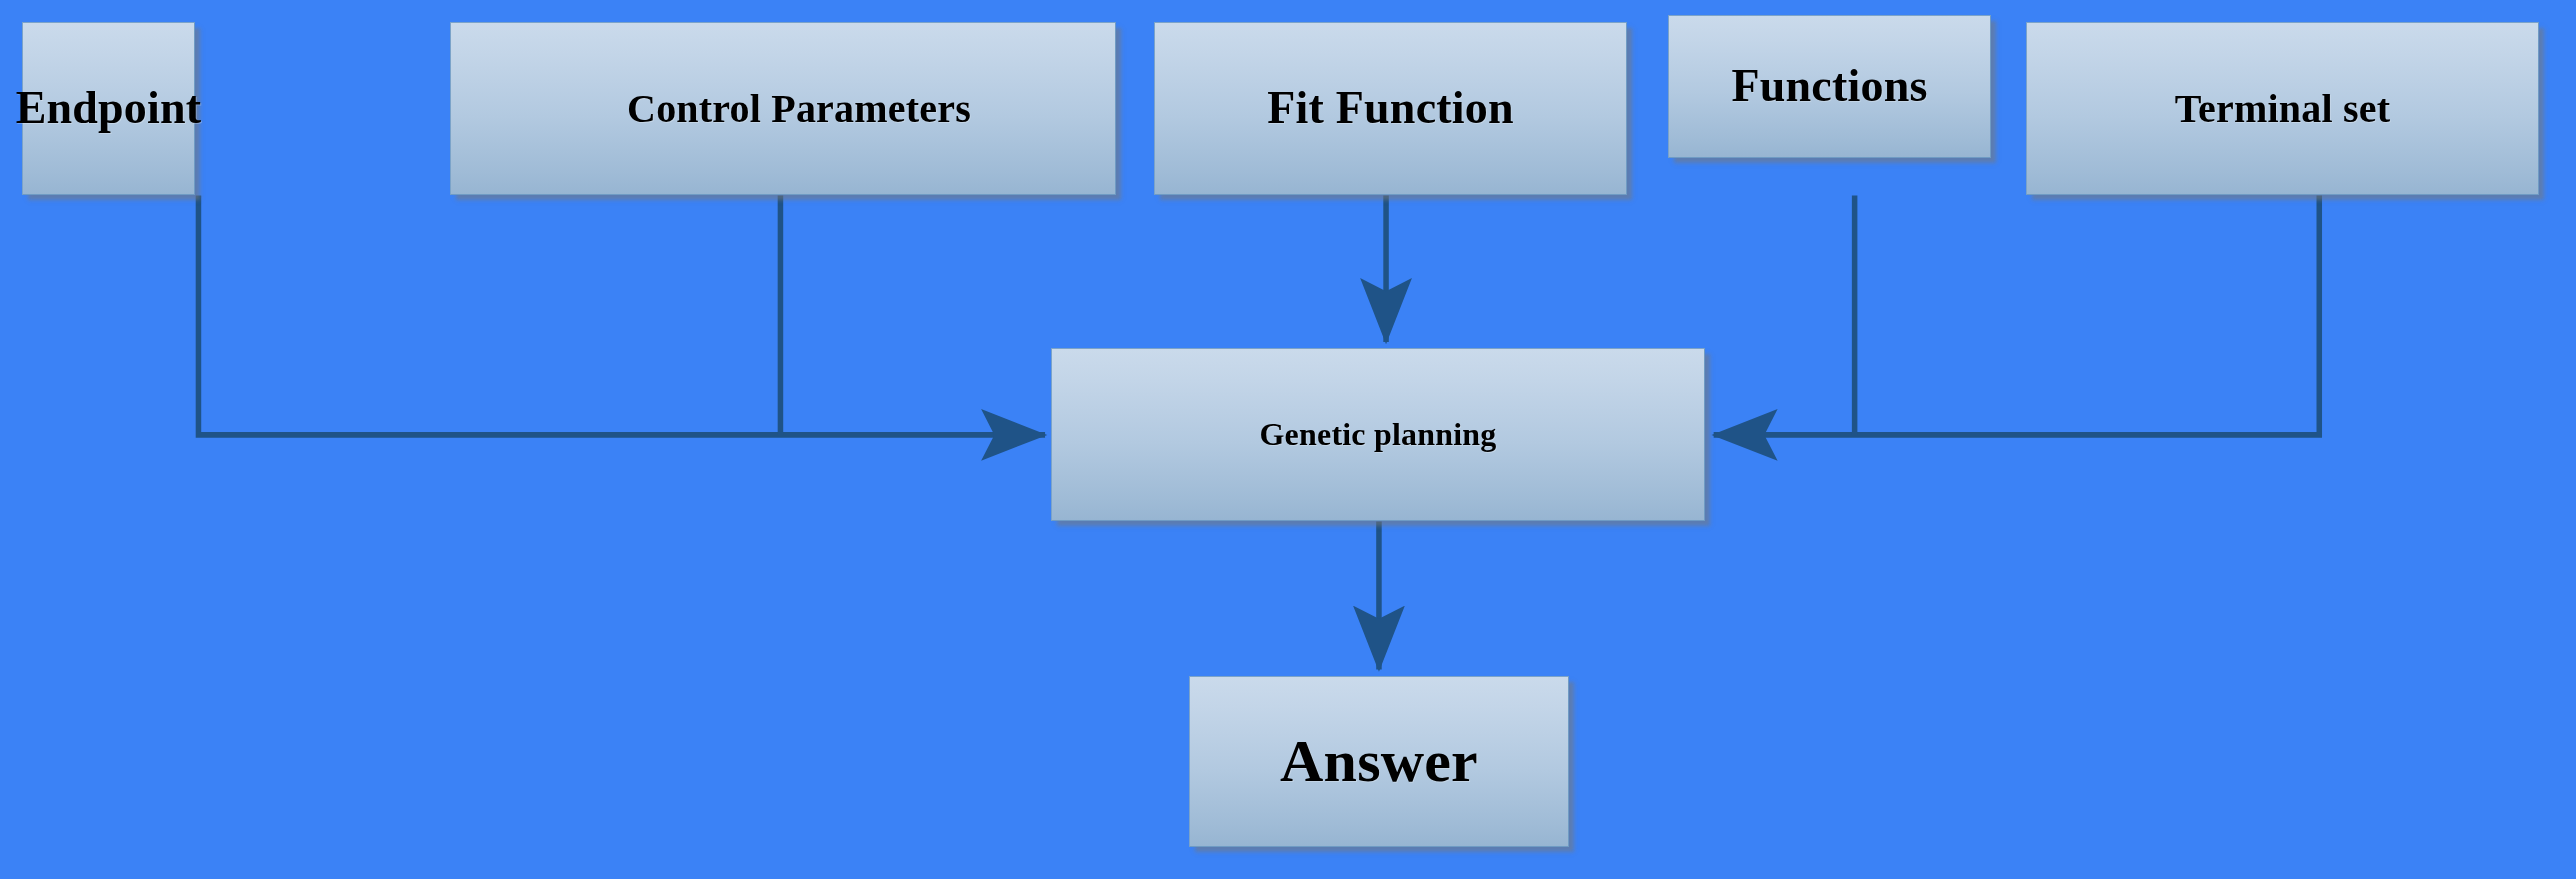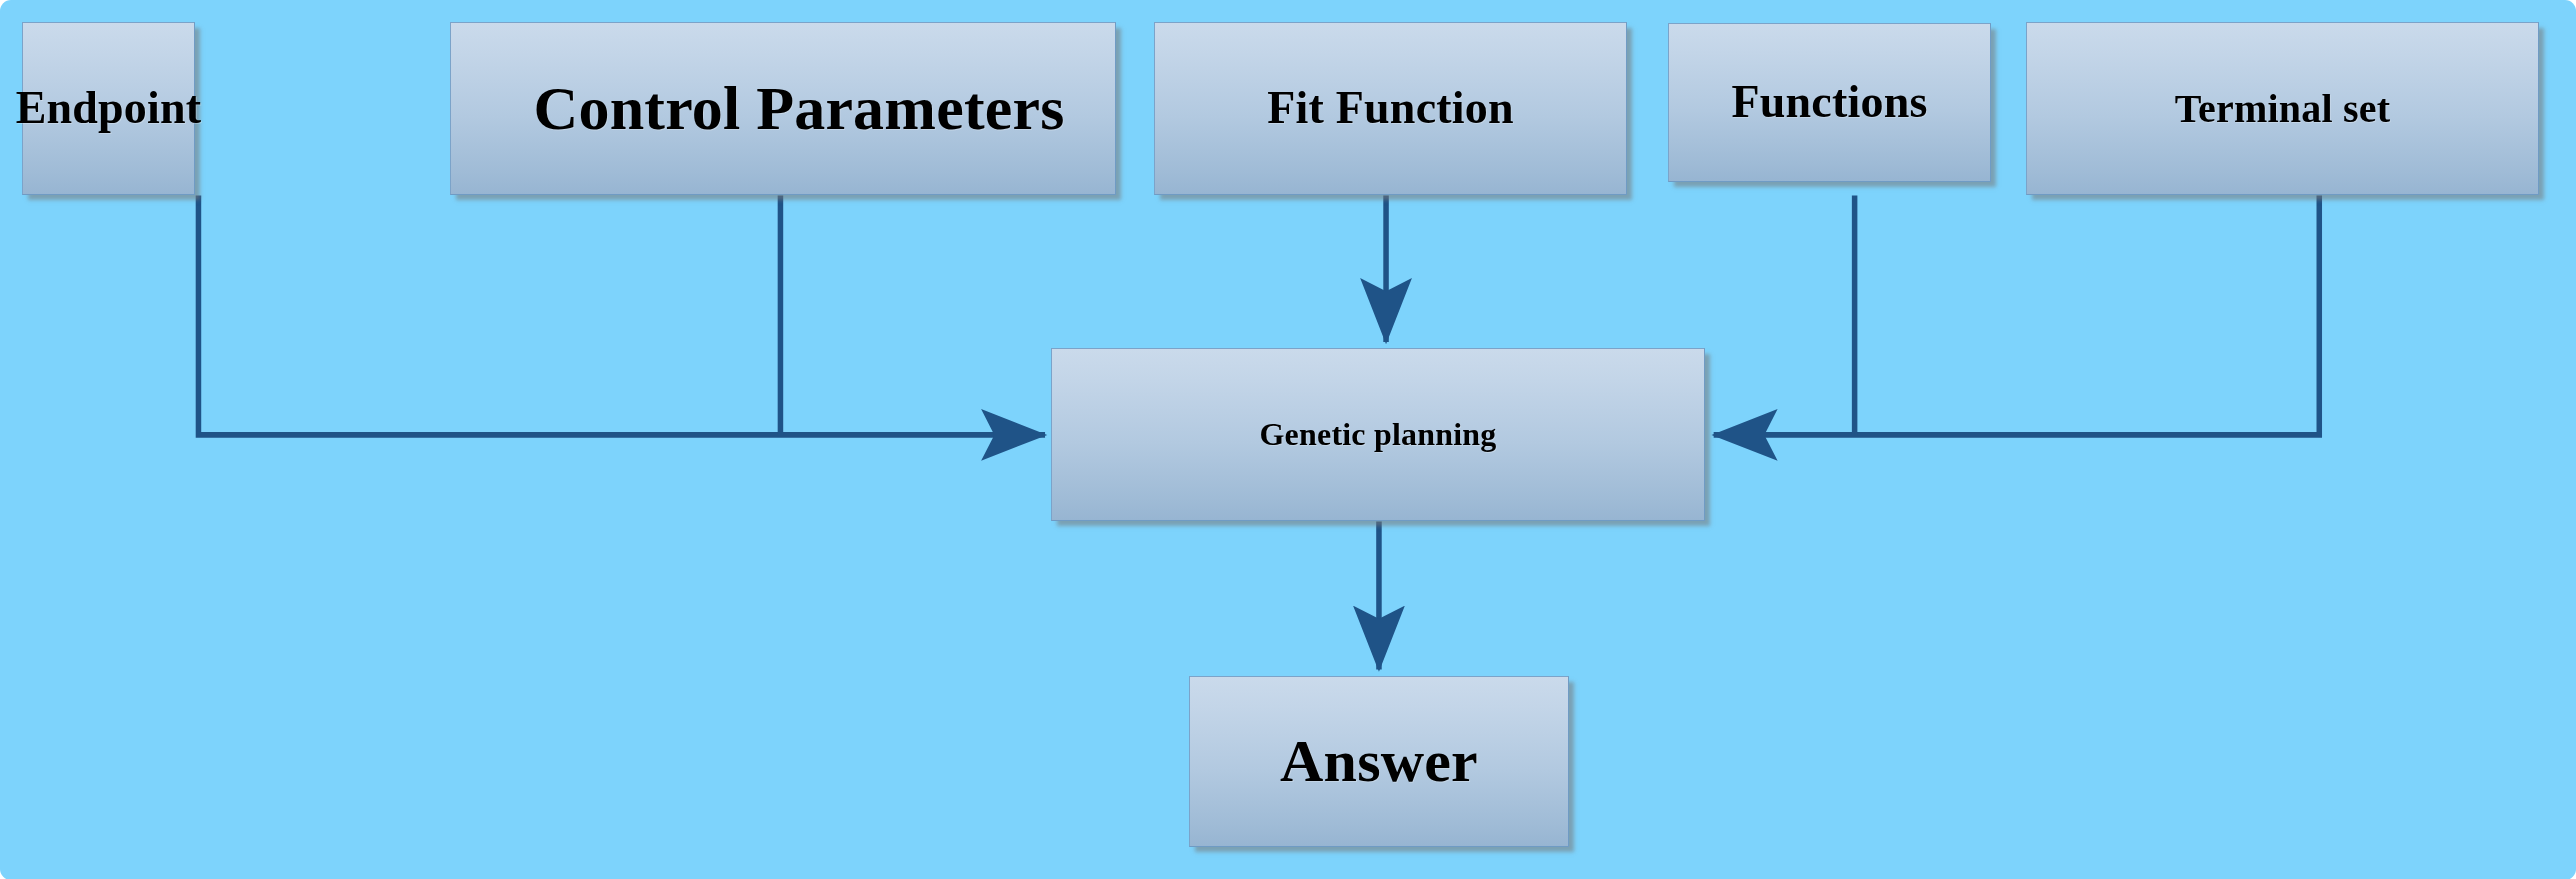--- a/index.html
+++ b/index.html
@@ -46,21 +46,21 @@
     left: 0;
     top: 0;
     width: 2576px;
     height: 880px;
     pointer-events: none;
   }
 </style>
 </head>
 <body>
 
-<div id="canvas" style="width: 2576px; height: 880px; background: #7dd3fc; border-radius: 11px;">
+<div id="canvas" style="width: 2576px; height: 880px; background: #3b82f6;">
 
   <svg id="edges" viewBox="0 0 3271 1117" width="2576" height="880" xmlns="http://www.w3.org/2000/svg">
     <defs>
       <marker id="arrow-right" markerWidth="13" markerHeight="13" refX="11.6" refY="5" orient="auto" markerUnits="strokeWidth">
         <path d="M0,0.3 L12,5 L0,9.7 L2.4,5 Z" fill="#1f5387"></path>
       </marker>
       <marker id="arrow-left" markerWidth="13" markerHeight="13" refX="11.6" refY="5" orient="auto" markerUnits="strokeWidth">
         <path d="M0,0.3 L12,5 L0,9.7 L2.4,5 Z" fill="#1f5387"></path>
       </marker>
       <marker id="arrow-down" markerWidth="13" markerHeight="13" refX="11.6" refY="5" orient="auto" markerUnits="strokeWidth">
@@ -78,29 +78,29 @@
 
     <path d="M 2355,248 L 2355,552" fill="none" stroke="#1f5387" stroke-width="7" stroke-linecap="butt"></path>
 
     <path d="M 1751,662 L 1751,850" fill="none" stroke="#1f5387" stroke-width="7" stroke-linecap="butt" marker-end="url(#arrow-down)"></path>
   </svg>
 
   <div class="node" style="left: 22px; top: 22px; width: 173px; height: 173px; font-size: 46px;">
     <span class="node-label">Endpoint</span>
   </div>
 
-  <div class="node" style="left: 450px; top: 22px; width: 666px; height: 173px; font-size: 62px; padding-left: 32px;">
+  <div class="node" style="left: 450px; top: 22px; width: 666px; height: 173px; font-size: 40px; padding-left: 32px;">
     <span class="node-label">Control Parameters</span>
   </div>
 
   <div class="node" style="left: 1154px; top: 22px; width: 473px; height: 173px; font-size: 46px; justify-content: center;">
     <span class="node-label">Fit Function</span>
   </div>
 
-  <div class="node" style="left: 1668px; top: 23px; width: 323px; height: 159px; font-size: 46px;">
+  <div class="node" style="left: 1668px; top: 15px; width: 323px; height: 143px; font-size: 46px;">
     <span class="node-label">Functions</span>
   </div>
 
   <div class="node" style="left: 2026px; top: 22px; width: 513px; height: 173px; font-size: 40px;">
     <span class="node-label">Terminal set</span>
   </div>
 
   <div class="node" style="left: 1051px; top: 348px; width: 654px; height: 173px; font-size: 32px;">
     <span class="node-label">Genetic planning</span>
   </div>

